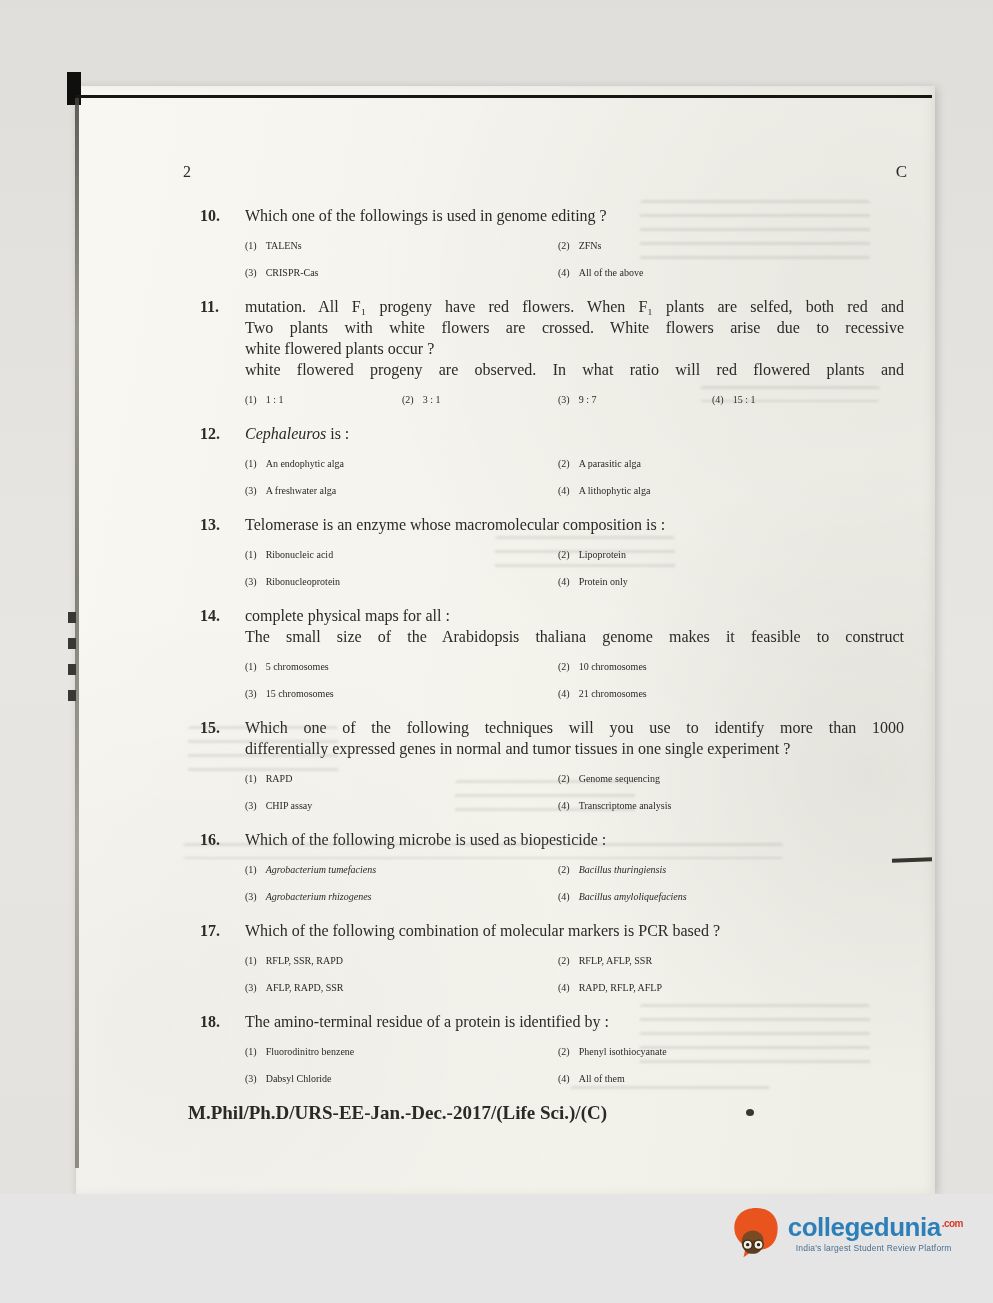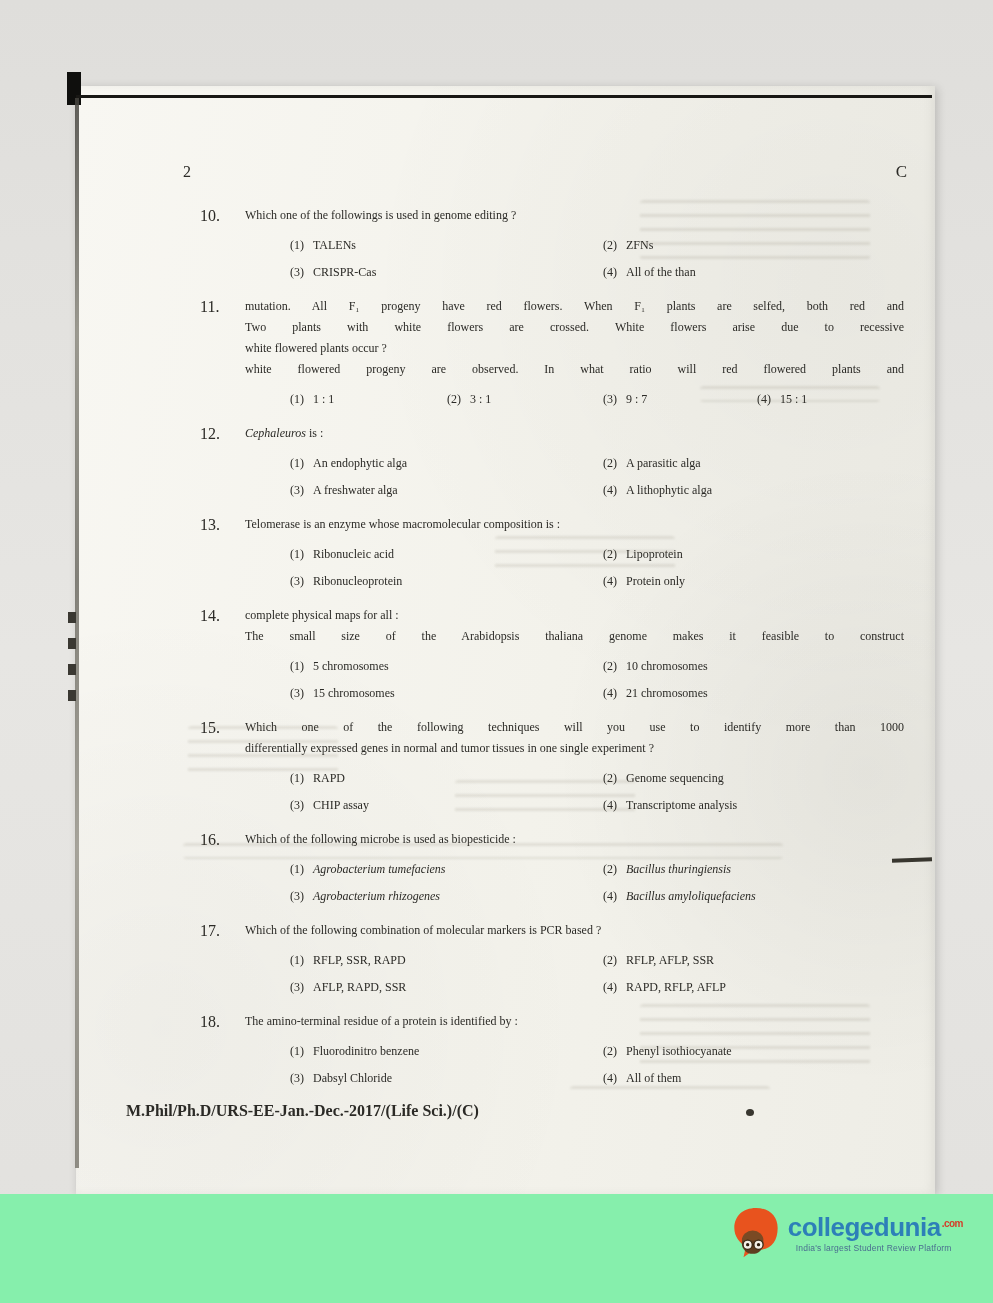--- a/index.html
+++ b/index.html
@@ -25,38 +25,38 @@
   .spine {
     position:absolute; left:-1px; top:12px; width:4px; height:1070px;
     background:linear-gradient(180deg,#45433e 0%,#8b897f 22%,#6e6c64 45%,#99968c 70%,#7d7a71 100%);
     opacity:.85;
   }
   .spine-dash { position:absolute; left:-8px; width:8px; height:11px; background:#3a3832; }
   .header { display:flex; justify-content:space-between; padding:76px 28px 0 107px; font-size:16px; line-height:20px; }
   .series { font-size:17px; }
   .qlist { margin-top:23px; }
   .question { display:flex; margin:0 31px 10px 124px; }
-  .qnum { width:45px; font-weight:normal; font-size:16px; line-height:21px; }
+  .qnum { width:45px; font-weight:bold; font-size:16px; line-height:21px; }
   .qbody { flex:1; min-width:0; }
-  .qtext { font-size:12px; line-height:21px; margin-bottom:6px; }
+  .qtext { font-size:16px; line-height:21px; margin-bottom:6px; }
   .qline { text-align:justify; text-align-last:justify; }
   .qline.last { text-align-last:left; }
-  .opts { display:grid; font-size:12px; line-height:27px;margin-left:45px; }
+  .opts { display:grid; font-size:10px; line-height:27px; }
   .cols2 { grid-template-columns:313px 1fr; }
   .cols4 { grid-template-columns:157px 156px 154px 1fr; }
   .optnum { display:inline-block; margin-right:9px; }
-  .footer-code { margin:4px 0 0 50px; font-weight:bold; font-size:16px; }
+  .footer-code { margin:4px 0 0 112px; font-weight:bold; font-size:19px; }
   .ghost {
     position:absolute; border-radius:4px; pointer-events:none;
     background:repeating-linear-gradient(180deg, rgba(122,115,96,.15) 0 3px, rgba(122,115,96,0) 3px 14px);
     filter:blur(1px);
   }
   .art { position:absolute; background:#38362f; }
   .art.dot { border-radius:50%; }
-  .bottom-strip { position:absolute; left:0; top:1194px; width:993px; height:109px; background:#86efac; }
+  .bottom-strip { position:absolute; left:0; top:1194px; width:993px; height:109px; background:#e5e5e5; }
   .branding { position:absolute; right:30px; top:12px; display:flex; align-items:center; gap:7px;
     font-family:"Liberation Sans","DejaVu Sans",sans-serif; }
   .brand-text { display:flex; flex-direction:column; }
   .brand-name { font-size:26px; font-weight:bold; letter-spacing:-0.5px; color:#2d7fb8; line-height:1; }
   .brand-com { font-size:10px; color:#d43d2a; font-weight:bold; position:relative; top:-9px; margin-left:1px; }
   .brand-tagline { font-size:8.5px; color:#4a6e90; margin-top:3px; letter-spacing:.2px;padding-left:8px; }
 </style>
 </head>
 <body>
 
@@ -87,21 +87,21 @@
       <div class="question">
         <div class="qnum">10.</div>
         <div class="qbody">
           <div class="qtext">
             <div class="qline last">Which one of the followings is used in genome editing ?</div>
           </div>
           <div class="opts cols2">
             <div class="opt"><span class="optnum">(1)</span><span class="optlabel">TALENs</span></div>
             <div class="opt"><span class="optnum">(2)</span><span class="optlabel">ZFNs</span></div>
             <div class="opt"><span class="optnum">(3)</span><span class="optlabel">CRISPR-Cas</span></div>
-            <div class="opt"><span class="optnum">(4)</span><span class="optlabel">All of the than</span></div>
+            <div class="opt"><span class="optnum">(4)</span><span class="optlabel">All of the above</span></div>
           </div>
         </div>
       </div>
       <div class="question">
         <div class="qnum">11.</div>
         <div class="qbody">
           <div class="qtext">
             <div class="qline">mutation. All F₁ progeny have red flowers. When F₁ plants are selfed, both red and</div>
             <div class="qline">Two plants with white flowers are crossed. White flowers arise due to recessive</div>
             <div class="qline last">white flowered plants occur ?</div>

